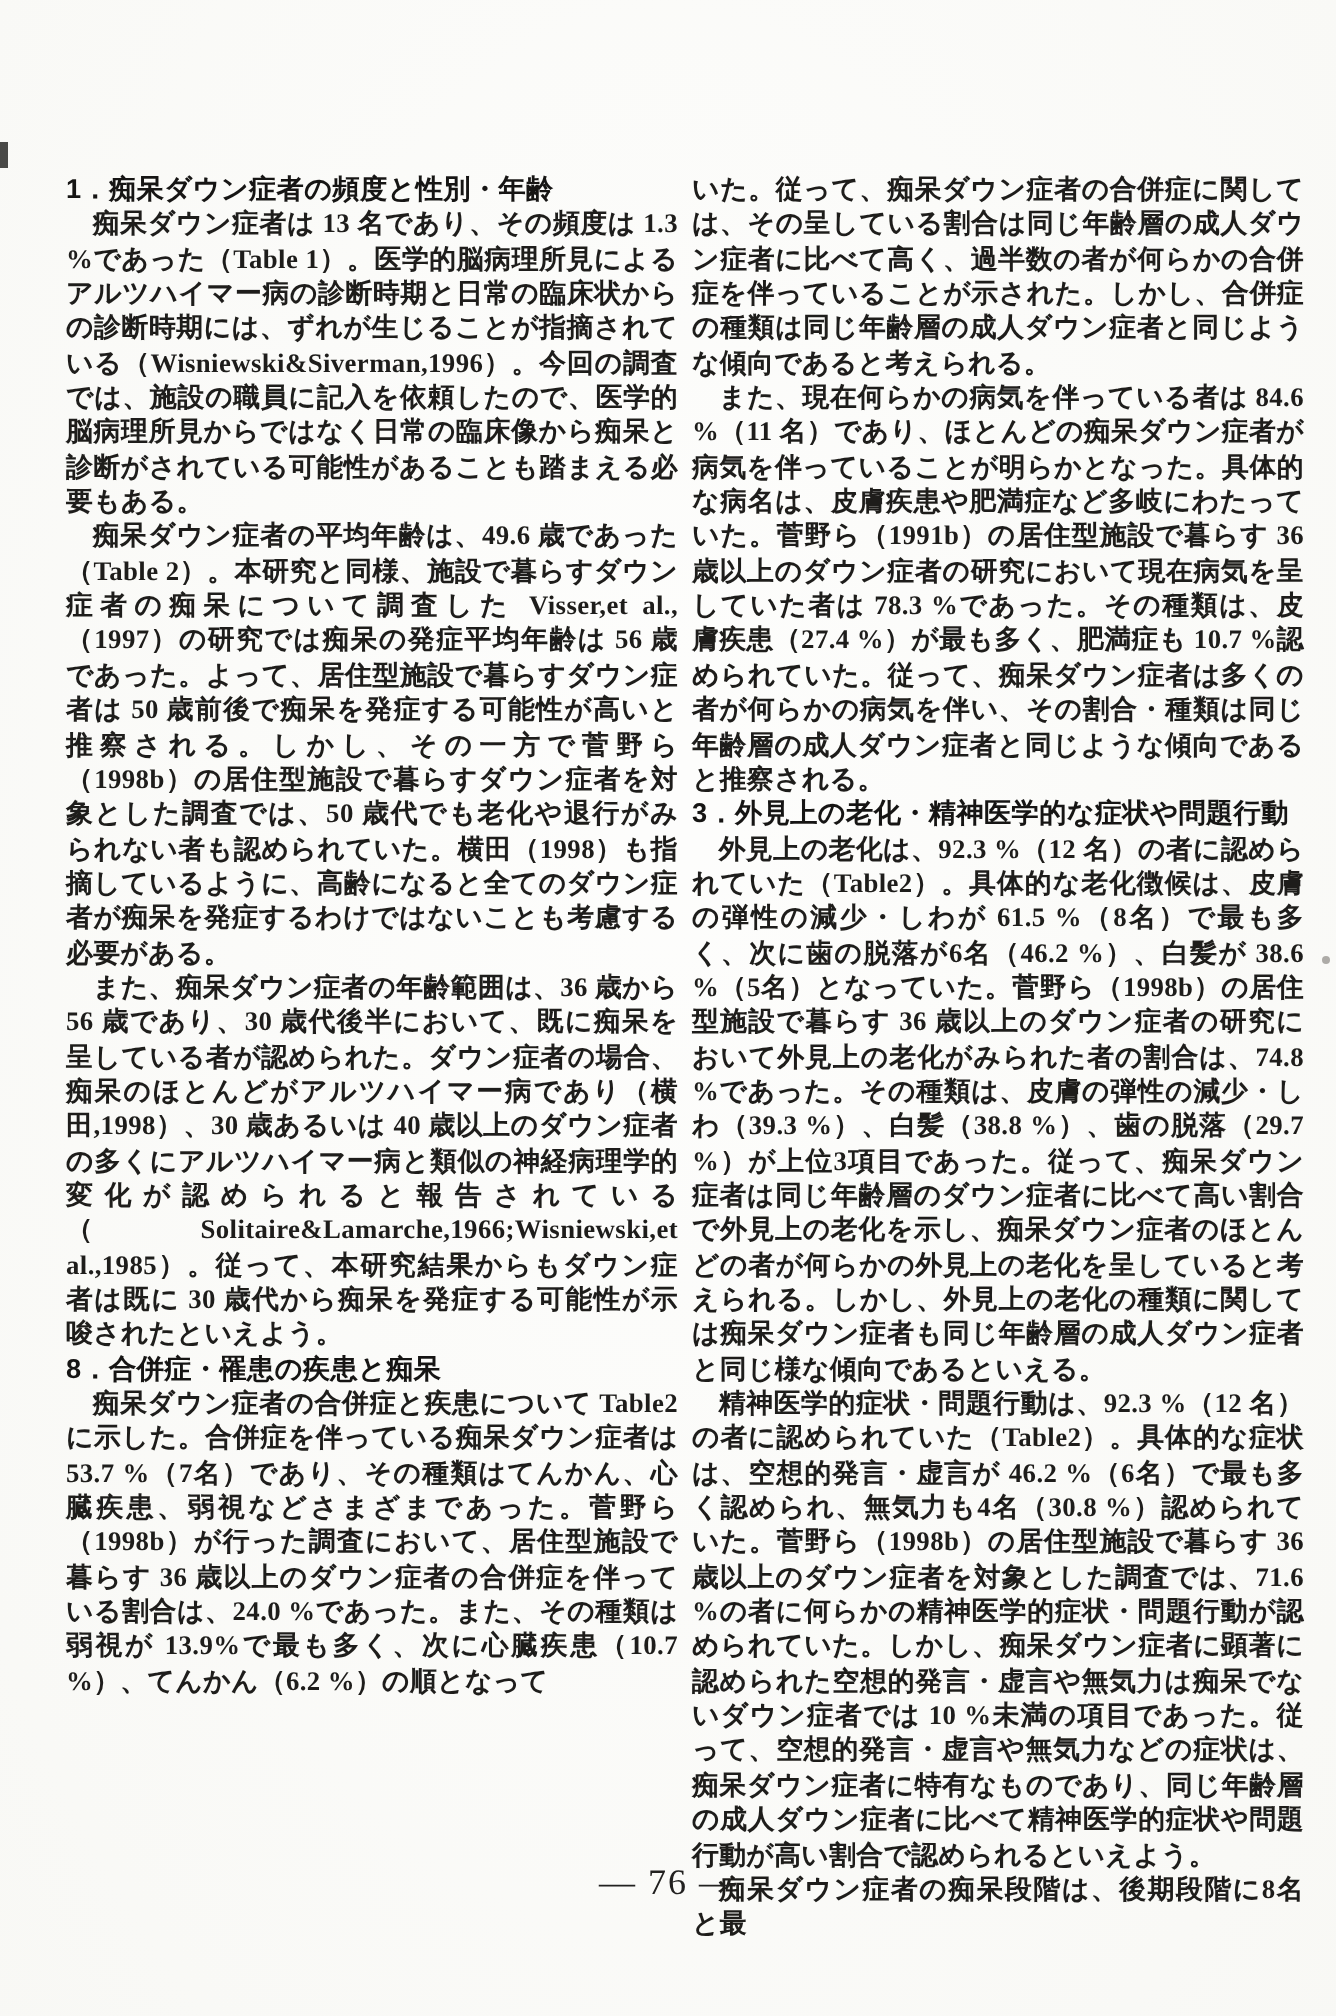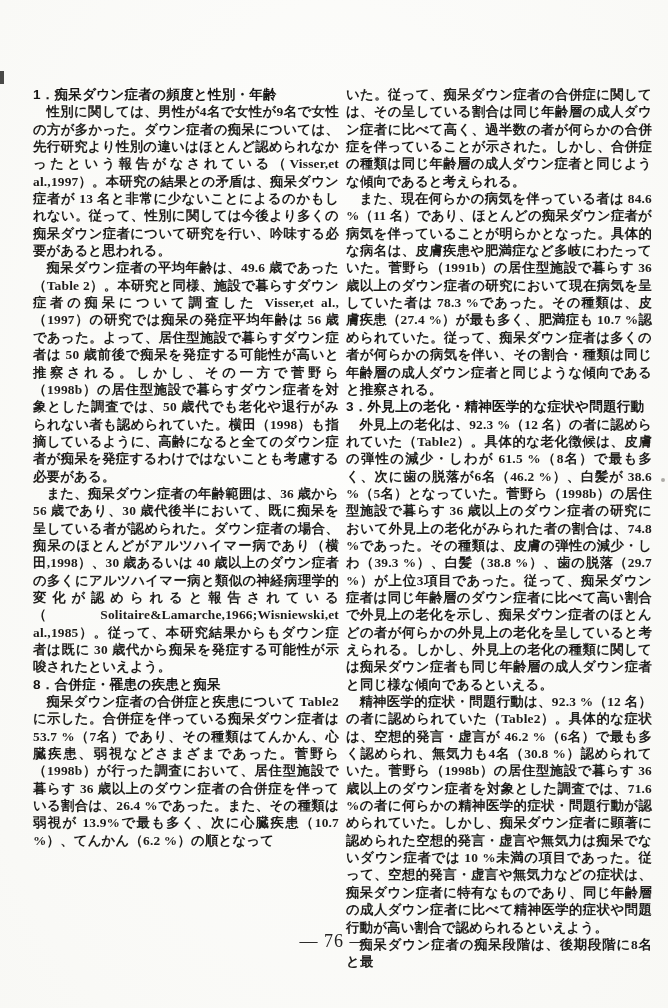--- a/index.html
+++ b/index.html
@@ -89,25 +89,25 @@
 </head>
 <body>
 
 <div class="scan-page">
   <div class="scan-mark-left"></div>
   <div class="scan-speck-right"></div>
 
   <div class="columns">
     <div class="col" id="col-left">
         <h2>1．痴呆ダウン症者の頻度と性別・年齢</h2>
-        <p>性別に関しては、男性が4名で女性が9名で女性の方が多かった。ダウン症者の痴呆については、先行研究より性別の違いはほとんど認められなかったという報告がなされている（Visser,et al.,1997）。本研究の結果との矛盾は、痴呆ダウン症者が 13 名と非常に少ないことによるのかもしれない。従って、性別に関しては今後より多くの痴呆ダウン症者について研究を行い、吟味する必要があると思われる。</p>
+        <p>痴呆ダウン症者は 13 名であり、その頻度は 1.3 %であった（Table 1）。医学的脳病理所見によるアルツハイマー病の診断時期と日常の臨床状からの診断時期には、ずれが生じることが指摘されている（Wisniewski&amp;Siverman,1996）。今回の調査では、施設の職員に記入を依頼したので、医学的脳病理所見からではなく日常の臨床像から痴呆と診断がされている可能性があることも踏まえる必要もある。</p>
         <p>痴呆ダウン症者の平均年齢は、49.6 歳であった（Table 2）。本研究と同様、施設で暮らすダウン症者の痴呆について調査した Visser,et al.,（1997）の研究では痴呆の発症平均年齢は 56 歳であった。よって、居住型施設で暮らすダウン症者は 50 歳前後で痴呆を発症する可能性が高いと推察される。しかし、その一方で菅野ら（1998b）の居住型施設で暮らすダウン症者を対象とした調査では、50 歳代でも老化や退行がみられない者も認められていた。横田（1998）も指摘しているように、高齢になると全てのダウン症者が痴呆を発症するわけではないことも考慮する必要がある。</p>
         <p>また、痴呆ダウン症者の年齢範囲は、36 歳から 56 歳であり、30 歳代後半において、既に痴呆を呈している者が認められた。ダウン症者の場合、痴呆のほとんどがアルツハイマー病であり（横田,1998）、30 歳あるいは 40 歳以上のダウン症者の多くにアルツハイマー病と類似の神経病理学的変化が認められると報告されている（Solitaire&amp;Lamarche,1966;Wisniewski,et al.,1985）。従って、本研究結果からもダウン症者は既に 30 歳代から痴呆を発症する可能性が示唆されたといえよう。</p>
         <h2>8．合併症・罹患の疾患と痴呆</h2>
-        <p>痴呆ダウン症者の合併症と疾患について Table2 に示した。合併症を伴っている痴呆ダウン症者は 53.7 %（7名）であり、その種類はてんかん、心臓疾患、弱視などさまざまであった。菅野ら（1998b）が行った調査において、居住型施設で暮らす 36 歳以上のダウン症者の合併症を伴っている割合は、26.4 %であった。また、その種類は弱視が 13.9%で最も多く、次に心臓疾患（10.7 %）、てんかん（6.2 %）の順となって</p>
+        <p>痴呆ダウン症者の合併症と疾患について Table2 に示した。合併症を伴っている痴呆ダウン症者は 53.7 %（7名）であり、その種類はてんかん、心臓疾患、弱視などさまざまであった。菅野ら（1998b）が行った調査において、居住型施設で暮らす 36 歳以上のダウン症者の合併症を伴っている割合は、24.0 %であった。また、その種類は弱視が 13.9%で最も多く、次に心臓疾患（10.7 %）、てんかん（6.2 %）の順となって</p>
       </div>
     <div class="col" id="col-right">
         <p class="no-indent">いた。従って、痴呆ダウン症者の合併症に関しては、その呈している割合は同じ年齢層の成人ダウン症者に比べて高く、過半数の者が何らかの合併症を伴っていることが示された。しかし、合併症の種類は同じ年齢層の成人ダウン症者と同じような傾向であると考えられる。</p>
         <p>また、現在何らかの病気を伴っている者は 84.6 %（11 名）であり、ほとんどの痴呆ダウン症者が病気を伴っていることが明らかとなった。具体的な病名は、皮膚疾患や肥満症など多岐にわたっていた。菅野ら（1991b）の居住型施設で暮らす 36 歳以上のダウン症者の研究において現在病気を呈していた者は 78.3 %であった。その種類は、皮膚疾患（27.4 %）が最も多く、肥満症も 10.7 %認められていた。従って、痴呆ダウン症者は多くの者が何らかの病気を伴い、その割合・種類は同じ年齢層の成人ダウン症者と同じような傾向であると推察される。</p>
         <h2>3．外見上の老化・精神医学的な症状や問題行動</h2>
         <p>外見上の老化は、92.3 %（12 名）の者に認められていた（Table2）。具体的な老化徴候は、皮膚の弾性の減少・しわが 61.5 %（8名）で最も多く、次に歯の脱落が6名（46.2 %）、白髪が 38.6 %（5名）となっていた。菅野ら（1998b）の居住型施設で暮らす 36 歳以上のダウン症者の研究において外見上の老化がみられた者の割合は、74.8 %であった。その種類は、皮膚の弾性の減少・しわ（39.3 %）、白髪（38.8 %）、歯の脱落（29.7 %）が上位3項目であった。従って、痴呆ダウン症者は同じ年齢層のダウン症者に比べて高い割合で外見上の老化を示し、痴呆ダウン症者のほとんどの者が何らかの外見上の老化を呈していると考えられる。しかし、外見上の老化の種類に関しては痴呆ダウン症者も同じ年齢層の成人ダウン症者と同じ様な傾向であるといえる。</p>
         <p>精神医学的症状・問題行動は、92.3 %（12 名）の者に認められていた（Table2）。具体的な症状は、空想的発言・虚言が 46.2 %（6名）で最も多く認められ、無気力も4名（30.8 %）認められていた。菅野ら（1998b）の居住型施設で暮らす 36 歳以上のダウン症者を対象とした調査では、71.6 %の者に何らかの精神医学的症状・問題行動が認められていた。しかし、痴呆ダウン症者に顕著に認められた空想的発言・虚言や無気力は痴呆でないダウン症者では 10 %未満の項目であった。従って、空想的発言・虚言や無気力などの症状は、痴呆ダウン症者に特有なものであり、同じ年齢層の成人ダウン症者に比べて精神医学的症状や問題行動が高い割合で認められるといえよう。</p>
         <p>痴呆ダウン症者の痴呆段階は、後期段階に8名と最</p>
       </div>
   </div>

